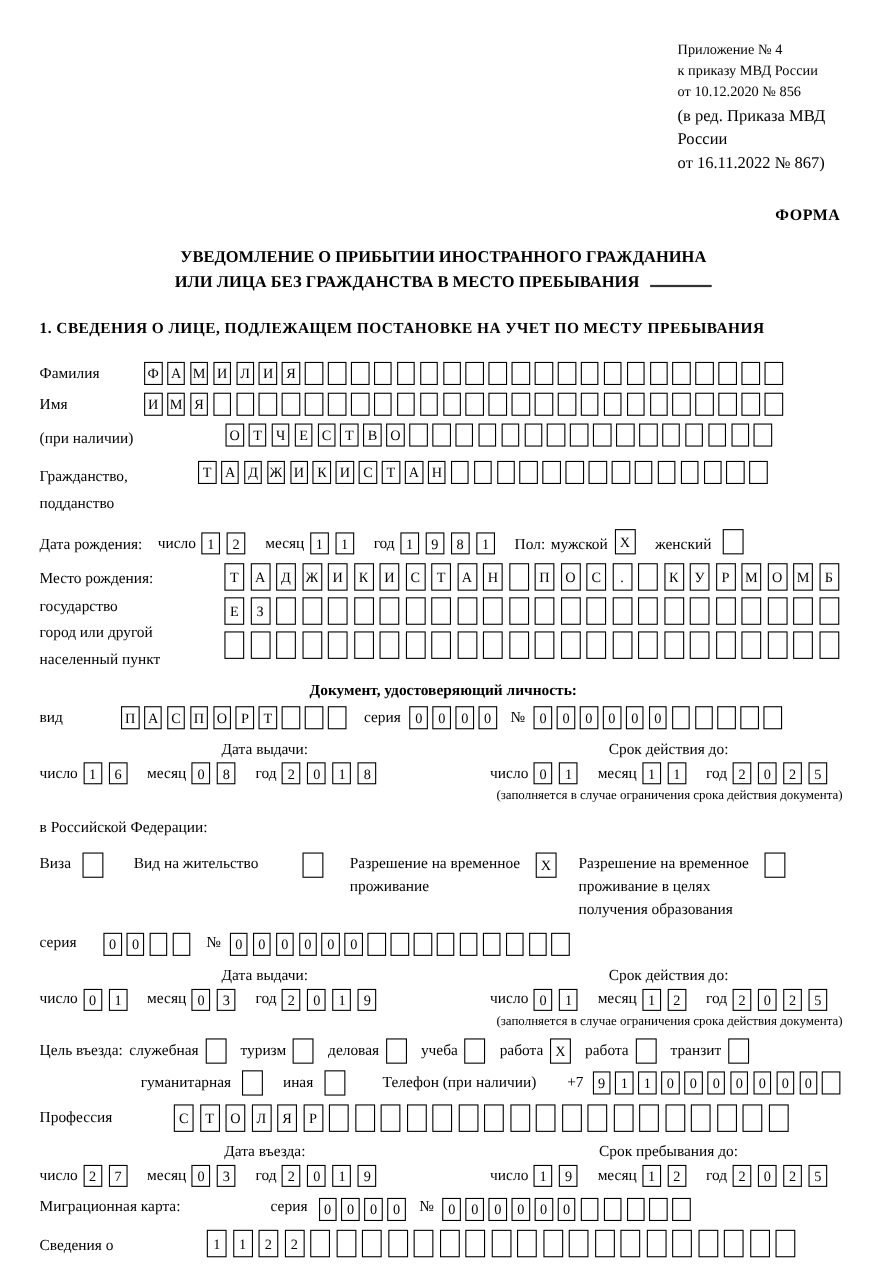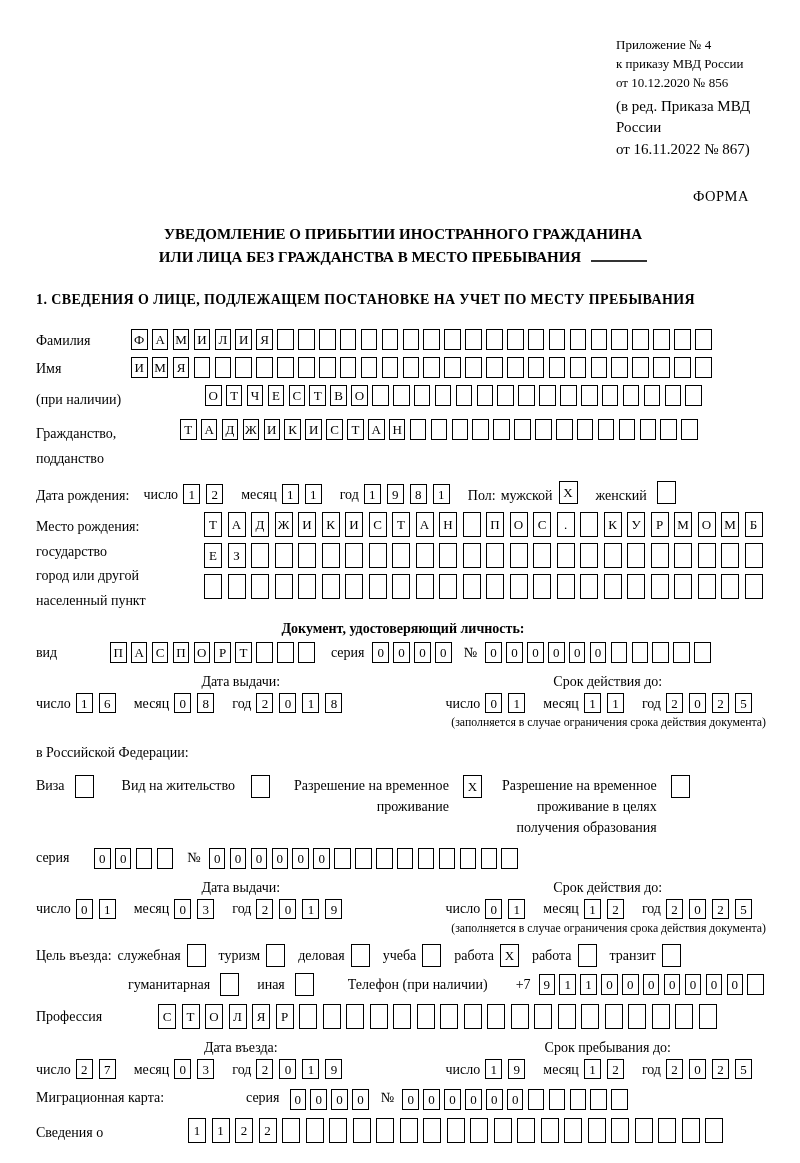--- a/index.html
+++ b/index.html
@@ -4,21 +4,21 @@
 <style>
   *{box-sizing:border-box;margin:0;padding:0}
   html,body{background:#fff}
   body{width:800px;height:1163px;overflow:hidden;color:#000;
        font-family:"Liberation Serif","DejaVu Serif",serif;font-size:14px;line-height:1.25}
   .page{padding:36px 30px 20px 36px}
 
   
   .appendix{margin-left:580px;font-size:13px;line-height:1.45}
   .appendix .edition{font-size:15px;margin-top:3px}
-  .forma{ text-align:right;font-weight:normal;font-size:14.5px;margin:26px 21px 18px 0;letter-spacing:.5px}
+  .forma{ text-align:right;font-weight:bold;font-size:14.5px;margin:26px 6px 18px 0;letter-spacing:.5px}
 
   .title{text-align:center;font-weight:bold;font-size:15px;line-height:1.55;margin-bottom:22px}
   .title-underline{display:inline-block;width:56px;border-bottom:2px solid #333;margin-left:10px;height:14px}
   .sec-heading{font-weight:bold;font-size:14px;margin-bottom:20px;letter-spacing:.4px}
 
   
   .frow{display:flex;align-items:flex-start;margin-bottom:7px}
   .flabel{flex:none;padding-top:3px}
   .lblblock{flex:none;line-height:1.75;padding-top:3px}
   .w95{width:95px}.w169{width:169px}.w144{width:144px}.w168{width:168px}.w120{width:122px}.w150{width:152px}
@@ -37,21 +37,21 @@
   .dategrp .cell{width:17px;height:20px;margin-right:6px}
   .dg-head{text-align:center;margin-bottom:3px}
   .two-col{display:flex;margin-top:10px}
   .col-left{width:420px}
   .col-right{flex:1}
   .validity-note{font-size:11.8px;text-align:right;margin:2px 4px 8px 0}
 
   
   .chk .cell{width:19px;height:23px;margin-right:0}
   .chkpair{display:inline-flex;align-items:flex-start;gap:10px}
-  .chkpair .chklbl{text-align:right;line-height:1.5}
+  .chkpair .chklbl{text-align:left;line-height:1.5}
   .chkrow{display:flex;align-items:flex-start;margin:8px 0 10px 0}
   .purp{display:flex;align-items:center;margin-bottom:6px}
   .purp .pl{margin-right:6px}
   .purp .chk{margin-right:13px}
 
   .intro{margin:10px 0 4px 0;line-height:1.9}
   .phone-row{display:flex;align-items:center;margin:4px 0 8px 92px}
   .mig-row{display:flex;align-items:flex-start;margin:10px 0 8px 0}
   .legal{display:flex;align-items:flex-start;margin-top:6px}
 </style>
@@ -426,21 +426,21 @@
     <div>в Российской Федерации:</div>
   </div>
 
   <div class="chkrow">
     <span class="chkpair" style="margin-right:28px">
       <span class="chklbl">Виза</span>
       <span class="cells chk">
           <span class="cell"></span>
         </span>
     </span>
-    <span class="chkpair" style="margin-right:24px;gap:16px">
+    <span class="chkpair" style="margin-right:24px;gap:40px">
       <span class="chklbl">Вид на жительство</span>
       <span class="cells chk">
           <span class="cell"></span>
         </span>
     </span>
     <span class="chkpair" style="margin-right:20px;gap:14px">
       <span class="chklbl">
         <div>Разрешение на временное</div>
         <div>проживание</div>
       </span>

